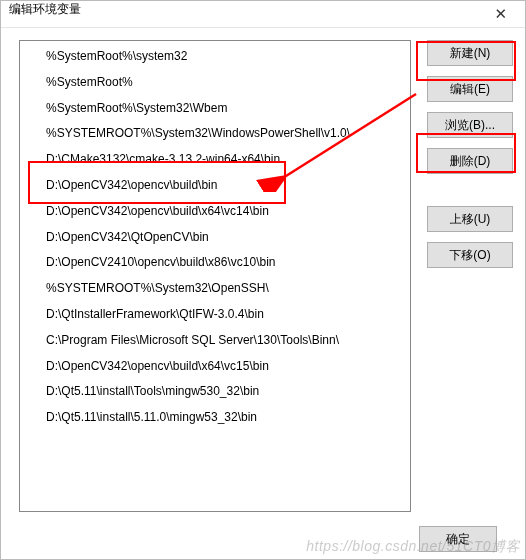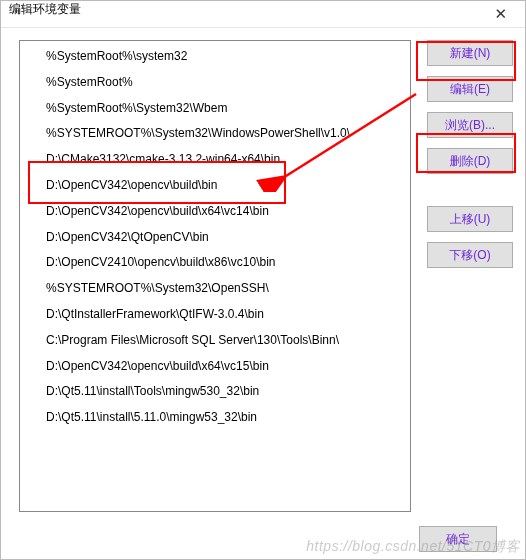--- a/index.html
+++ b/index.html
@@ -65,21 +65,21 @@
       width: 86px;
       display: flex;
       flex-direction: column;
       gap: 10px;
     }
     .btn {
       height: 26px;
       border: 1px solid #adadad;
       background: #e1e1e1;
       font-size: 12px;
-      color: #6d28d9;
+      color: #000000;
       cursor: pointer;
       display: flex;
       align-items: center;
       justify-content: center;
       font-family: inherit;
     }
     .spacer-sm { height: 12px; }
     .footer {
       height: 48px;
       display: flex;

